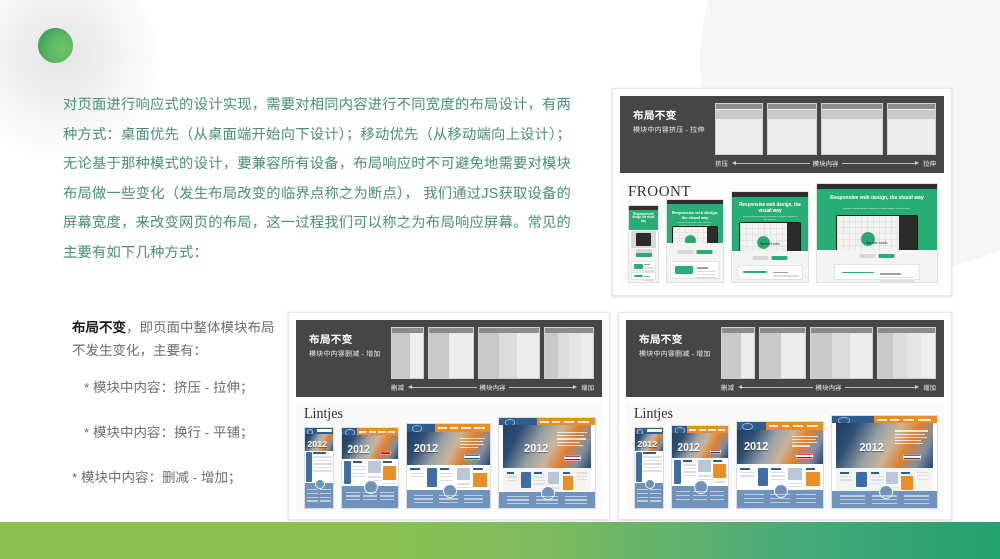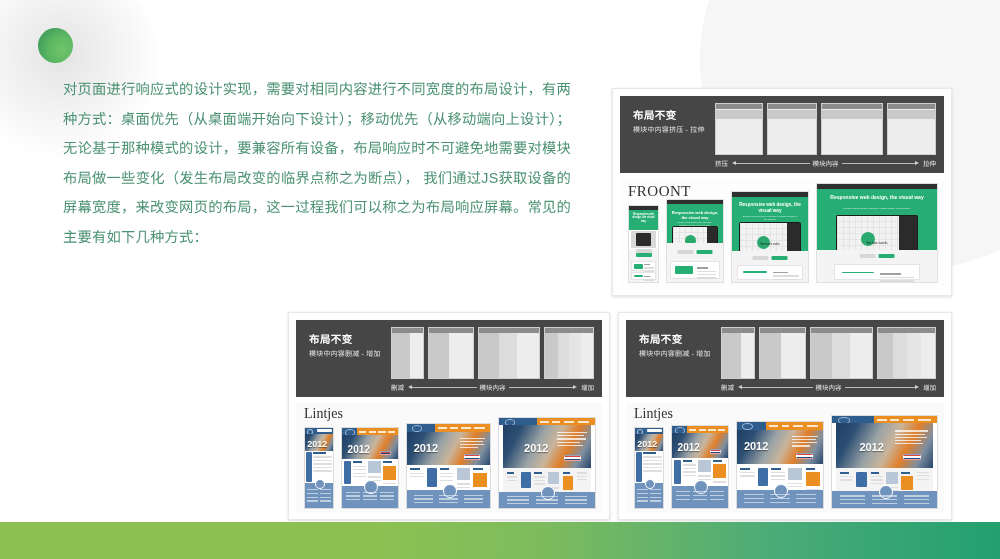--- a/index.html
+++ b/index.html
@@ -34,21 +34,21 @@
     background:radial-gradient(circle at 70% 62%, #72c46a 0%, #5cb862 42%, #2f8f58 100%);
   }
   .title{
     position:absolute;left:93px;top:29px;
     font-size:21px;font-weight:700;color:#1d1d1d;letter-spacing:5px;
     font-family:"Liberation Sans","DejaVu Sans",sans-serif;
   }
 
   
   .intro{
-    position:absolute;left:63px;top:75px;width:508px;
+    position:absolute;left:63px;top:90px;width:508px;
     color:#4b9173;font-size:14.3px;line-height:29.5px;
     text-align:justify;letter-spacing:.2px;
   }
 
   
   .left-block{position:absolute;left:72px;top:316px;width:205px;color:#6f6f6f;font-size:13.5px;line-height:23px;}
   .left-block .lead{margin:0 0 14px 0;}
   .left-block .lead b{color:#1b1b1b;font-weight:700;}
   .left-block ul{list-style:none;margin:0;padding:0;}
   .left-block li{margin:0 0 22px 0;white-space:nowrap;}
@@ -148,20 +148,30 @@
 
 <div class="slide">
 
   <div class="corner-circle"></div>
   <div class="glow"></div>
 
   <div class="bullet"></div>
 
   <div class="intro">对页面进行响应式的设计实现，需要对相同内容进行不同宽度的布局设计，有两种方式：桌面优先（从桌面端开始向下设计）；移动优先（从移动端向上设计）；  无论基于那种模式的设计，要兼容所有设备，布局响应时不可避免地需要对模块布局做一些变化（发生布局改变的临界点称之为断点），  我们通过JS获取设备的屏幕宽度，来改变网页的布局，这一过程我们可以称之为布局响应屏幕。常见的主要有如下几种方式：</div>
 
+  <div class="left-block">
+    <p class="lead">
+      <b>布局不变</b><span>，即页面中整体模块布局不发生变化，主要有：</span>
+    </p>
+    <ul>
+      <li class="li-1">* 模块中内容：挤压 - 拉伸；</li>
+      <li class="li-2">* 模块中内容：换行 - 平铺；</li>
+      <li class="li-3">* 模块中内容：删减 - 增加；</li>
+    </ul>
+  </div>
 
   <div class="card" style="left:612px;top:88px;width:340px;height:208px;">
 
     <div class="wf" style="position:absolute;left:7px;top:7px;right:7px;height:77px;">
       <div class="wf-labels">
         <div class="l1">布局不变</div>
         <div class="l2">模块中内容挤压 - 拉伸</div>
       </div>
       <div class="wf-boxes" style="left:95px;right:8px;top:7px;height:52px;">
         <div class="wfbox" style="flex:0 0 48px;">

